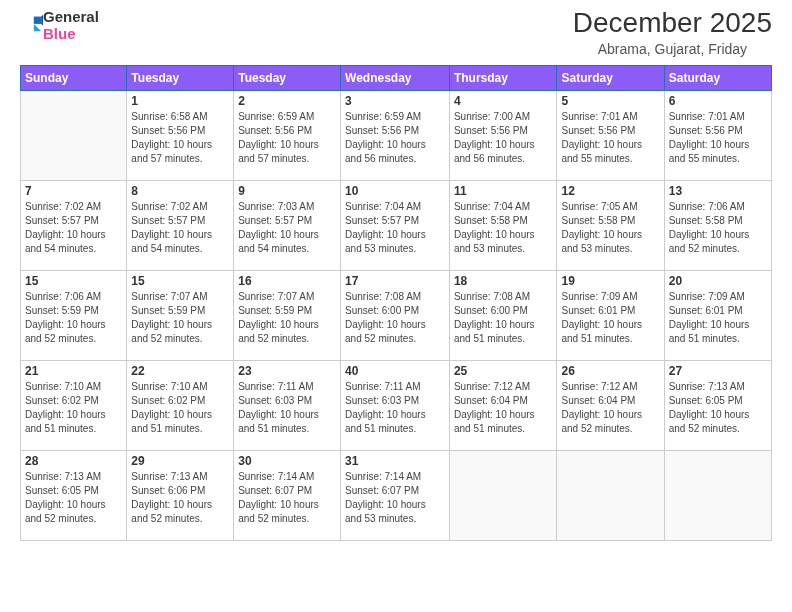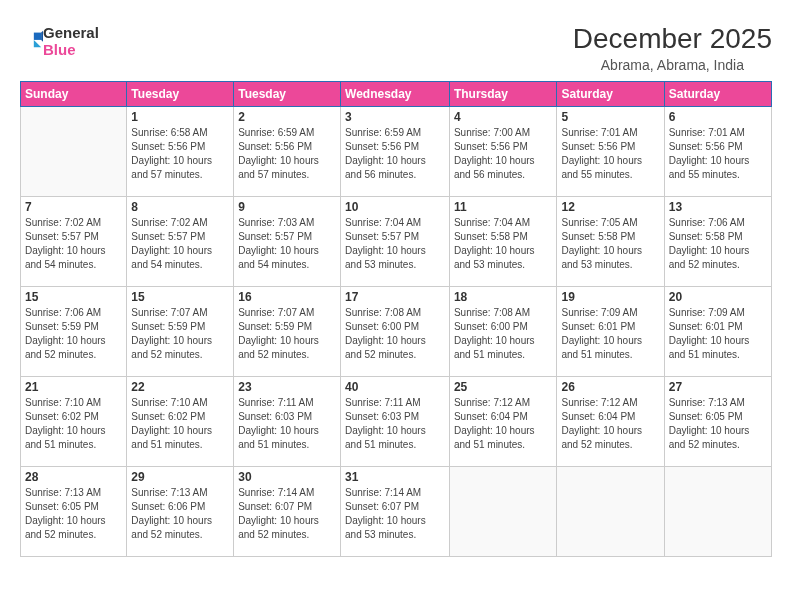--- a/index.html
+++ b/index.html
@@ -6,21 +6,21 @@
     body {
       font-family: Arial, sans-serif;
       background: #fff;
       width: 792px;
       height: 612px;
       overflow: hidden;
     }
     .page {
       width: 792px;
       height: 612px;
-      padding: 24px 20px 12px 20px;
+      padding: 8px 20px 12px 20px;
       background: #fff;
     }
     .header {
       display: flex;
       align-items: flex-start;
       justify-content: space-between;
       margin-bottom: 8px;
     }
     .logo {
       display: flex;
@@ -52,21 +52,21 @@
       font-size: 14px;
       color: #555;
       margin-top: 2px;
     }
     .calendar {
       width: 100%;
       border-collapse: collapse;
       border: 1px solid #ccc;
     }
     .calendar th {
-      background: #ec4899;
+      background: #8b5cf6;
       color: #fff;
       font-size: 12px;
       font-weight: bold;
       padding: 5px 4px;
       text-align: left;
       border: 1px solid #2a6db5;
     }
     .calendar td {
       vertical-align: top;
       border: 1px solid #ccc;
@@ -109,21 +109,21 @@
       </div>
       <div>
         <div class="logo-text">
           <span class="logo-general">General</span><br>
           <span class="logo-blue">Blue</span>
         </div>
       </div>
     </div>
     <div class="title-block">
       <div class="title-month">December 2025</div>
-      <div class="title-location">Abrama, Abrama, India</div>
+      <div class="title-location">Abrama, Gujarat, Friday</div>
     </div>
   </div>
 
   <table class="calendar">
     <thead>
       <tr>
         <th>Sunday</th>
         <th>Tuesday</th>
         <th>Tuesday</th>
         <th>Wednesday</th>

